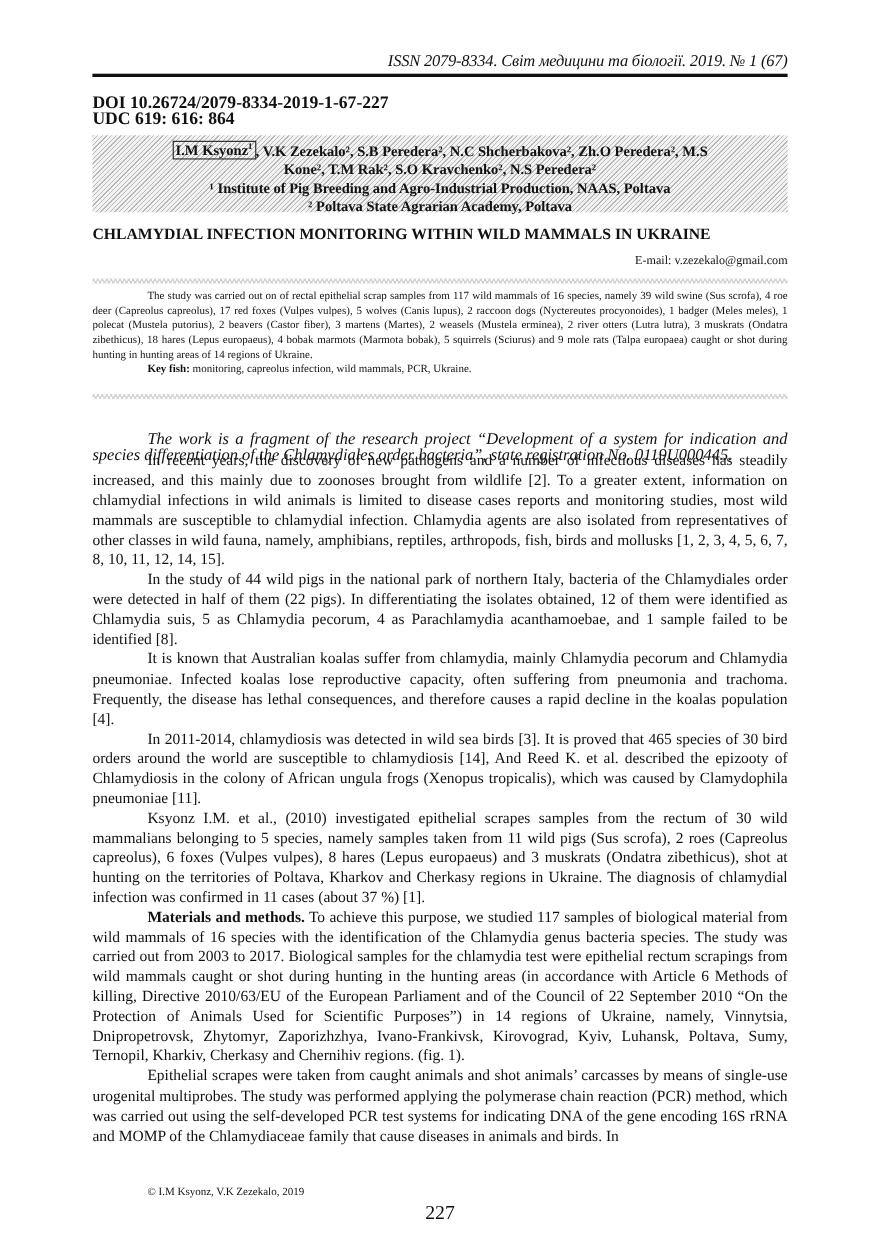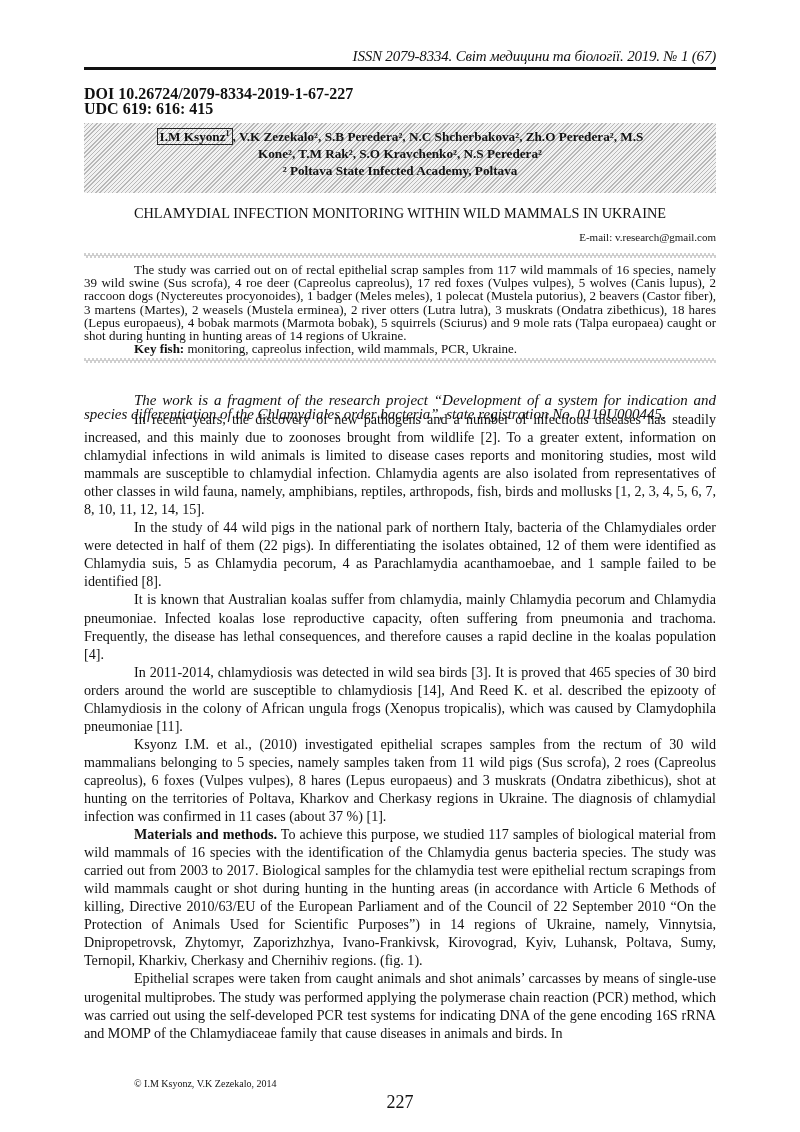--- a/index.html
+++ b/index.html
@@ -20,35 +20,35 @@
   .authors-box {
     position: absolute; top: 123px; left: 84px; width: 632px; height: 70px;
     background: repeating-linear-gradient(135deg, #b8b8b8 0 1px, #f2f2f2 1px 3px);
     text-align: center; font-weight: bold; font-size: 13.2px; line-height: 17px;
     padding-top: 2px; box-sizing: border-box;
   }
   .authors-box sup { font-size: 8px; }
   .first-author { border: 1px solid #222; padding: 0 2px; }
 
   .title {
-    position: absolute; top: 205px; left: 84px; width: 632px; text-align: center;
-    font-weight: normal; font-size: 14.3px;
+    position: absolute; top: 205px; left: 84px; width: 632px; 
+    font-weight: bold; font-size: 14.3px;
   }
   .email { position: absolute; top: 231px; left: 84px; width: 632px; text-align: right; font-size: 11px; }
 
   .wave {
     position: absolute; left: 84px; width: 632px; height: 5px;
     background:
       linear-gradient(45deg, transparent 40%, #cfcfcf 40% 60%, transparent 60%) 0 0/4px 5px repeat-x,
       linear-gradient(-45deg, transparent 40%, #cfcfcf 40% 60%, transparent 60%) 2px 0/4px 5px repeat-x;
   }
 
   .abstract {
     position: absolute; top: 263px; left: 84px; width: 632px;
-    font-size: 13px; line-height: 13.2px; text-align: justify;
+    font-size: 10px; line-height: 13.2px; text-align: justify;
   }
   .abstract p { margin: 0; text-indent: 50px; }
   .abstract b { font-weight: bold; }
 
   .note {
     position: absolute; top: 378px; left: 84px; width: 632px;
     font-size: 15px; line-height: 13.5px; font-style: italic; text-align: justify; margin-top: 16px;
   }
   .note p { margin: 0; text-indent: 50px; }
 
@@ -62,31 +62,32 @@
   .pagenum { position: absolute; top: 1092px; left: 84px; width: 632px; text-align: center; font-size: 18px; }
 </style>
 </head>
 <body>
 
 <div class="running-head">ISSN 2079-8334. Світ медицини та біології. 2019. № 1 (67)</div>
 <div class="head-rule"></div>
 
 <div class="doi">
   <div>DOI 10.26724/2079-8334-2019-1-67-227</div>
-  <div>UDC 619: 616: 415</div>
+  <div>UDC 619: 616: 864</div>
 </div>
 
 <div class="authors-box">
   <div><span class="first-author"><span>I.M Ksyonz</span><sup>1</sup></span><span>, V.K Zezekalo², S.B Peredera², N.C Shcherbakova², Zh.O Peredera², M.S</span></div>
   <div>Kone², T.M Rak², S.O Kravchenko², N.S Peredera²</div>
-  <div>² Poltava State Infected Academy, Poltava</div>
+  <div>¹ Institute of Pig Breeding and Agro-Industrial Production, NAAS, Poltava</div>
+  <div>² Poltava State Agrarian Academy, Poltava</div>
 </div>
 
 <div class="title">CHLAMYDIAL INFECTION MONITORING WITHIN WILD MAMMALS IN UKRAINE</div>
-<div class="email">E-mail: v.research@gmail.com</div>
+<div class="email">E-mail: v.zezekalo@gmail.com</div>
 
 <div class="wave" style="top:253px;"></div>
 
 <div class="abstract">
   <p>The study was carried out on of rectal epithelial scrap samples from 117 wild mammals of 16 species, namely 39 wild swine (Sus scrofa), 4 roe deer (Capreolus capreolus), 17 red foxes (Vulpes vulpes), 5 wolves (Canis lupus), 2 raccoon dogs (Nyctereutes procyonoides), 1 badger (Meles meles), 1 polecat (Mustela putorius), 2 beavers (Castor fiber), 3 martens (Martes), 2 weasels (Mustela erminea), 2 river otters (Lutra lutra), 3 muskrats (Ondatra zibethicus), 18 hares (Lepus europaeus), 4 bobak marmots (Marmota bobak), 5 squirrels (Sciurus) and 9 mole rats (Talpa europaea) caught or shot during hunting in hunting areas of 14 regions of Ukraine.</p>
   <p><b>Key fish:</b><span> monitoring, capreolus infection, wild mammals, PCR, Ukraine.</span></p>
 </div>
 
 <div class="wave" style="top:358px;"></div>
 
@@ -97,14 +98,14 @@
 <div class="body">
   <p>In recent years, the discovery of new pathogens and a number of infectious diseases has steadily increased, and this mainly due to zoonoses brought from wildlife [2]. To a greater extent, information on chlamydial infections in wild animals is limited to disease cases reports and monitoring studies, most wild mammals are susceptible to chlamydial infection. Chlamydia agents are also isolated from representatives of other classes in wild fauna, namely, amphibians, reptiles, arthropods, fish, birds and mollusks [1, 2,  3, 4, 5, 6, 7, 8, 10, 11, 12, 14, 15].</p>
   <p>In the study of 44 wild pigs in the national park of northern Italy, bacteria of the Chlamydiales order were detected in half of them (22 pigs). In differentiating the isolates obtained, 12 of them were identified as Chlamydia suis, 5 as Chlamydia pecorum, 4 as Parachlamydia acanthamoebae, and 1 sample failed to be identified [8].</p>
   <p>It is known that Australian koalas suffer from chlamydia, mainly Chlamydia pecorum and Chlamydia pneumoniae. Infected koalas lose reproductive capacity, often suffering from pneumonia and trachoma. Frequently, the disease has lethal consequences, and therefore causes a rapid decline in the koalas population [4].</p>
   <p>In 2011-2014, chlamydiosis was detected in wild sea birds [3]. It is proved that 465 species of 30 bird orders around the world are susceptible to chlamydiosis [14], And Reed K. et al. described the epizooty of Chlamydiosis in the colony of African ungula frogs (Xenopus tropicalis), which was caused by Clamydophila pneumoniae [11].</p>
   <p>Ksyonz I.M. et al., (2010) investigated epithelial scrapes samples from the rectum of 30 wild mammalians belonging to 5 species, namely samples taken from 11 wild pigs (Sus scrofa), 2 roes (Capreolus capreolus), 6 foxes (Vulpes vulpes), 8 hares (Lepus europaeus) and 3 muskrats (Ondatra zibethicus), shot at hunting on the territories of Poltava, Kharkov and Cherkasy regions in Ukraine. The diagnosis of chlamydial infection was confirmed in 11 cases (about 37 %) [1].</p>
   <p><b>Materials and methods.</b><span> To achieve this purpose, we studied 117 samples of biological material from wild mammals of 16 species with the identification of the Chlamydia genus bacteria species. The study was carried out from 2003 to 2017. Biological samples for the chlamydia test were epithelial rectum scrapings from wild mammals caught or shot during hunting in the hunting areas (in accordance with Article 6 Methods of killing, Directive 2010/63/EU of the European Parliament and of the Council of 22 September 2010 “On the Protection of Animals Used for Scientific Purposes”) in 14 regions of Ukraine, namely, Vinnytsia, Dnipropetrovsk, Zhytomyr, Zaporizhzhya, Ivano-Frankivsk, Kirovograd, Kyiv, Luhansk, Poltava, Sumy, Ternopil, Kharkiv, Cherkasy and Chernihiv regions. (fig. 1).</span></p>
   <p>Epithelial scrapes were taken from caught animals and shot animals’ carcasses by means of single-use urogenital multiprobes. The study was performed applying the polymerase chain reaction (PCR) method, which was carried out using the self-developed PCR test systems for indicating DNA of the gene encoding 16S rRNA and MOMP of the Chlamydiaceae family that cause diseases in animals and birds. In</p>
 </div>
 
-<div class="copyright">© I.M Ksyonz, V.K Zezekalo, 2014</div>
+<div class="copyright">© I.M Ksyonz, V.K Zezekalo, 2019</div>
 <div class="pagenum">227</div>
 
 </body></html>

